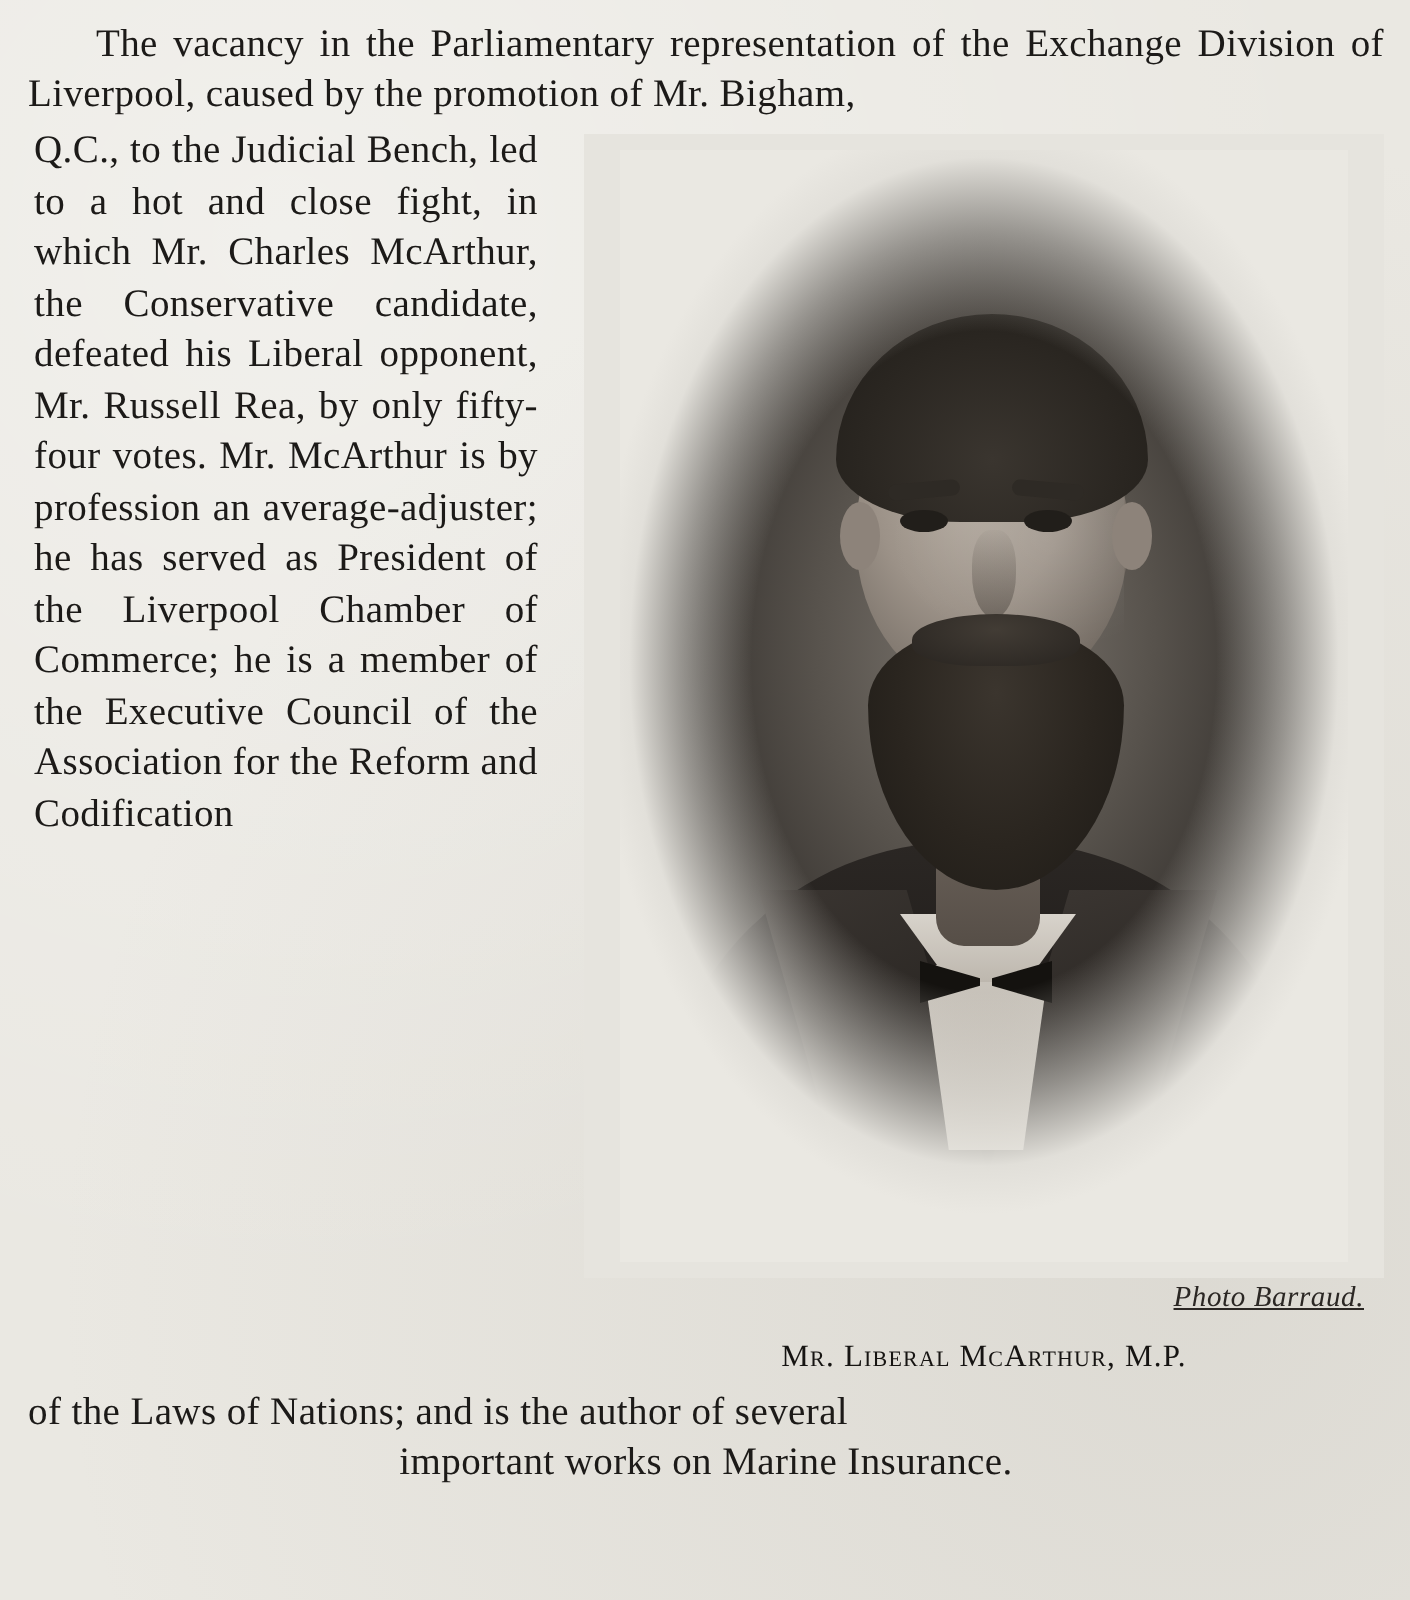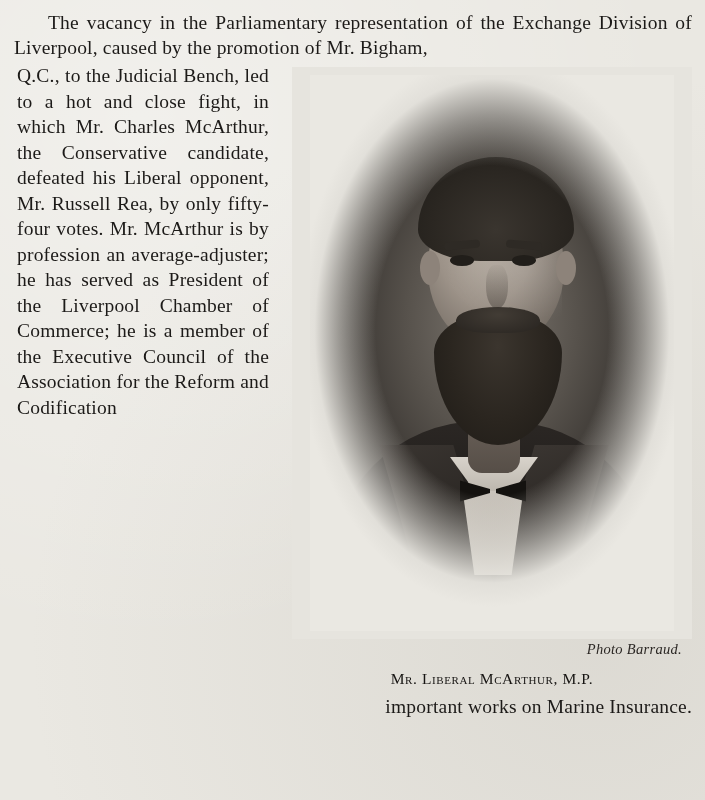--- a/index.html
+++ b/index.html
@@ -234,20 +234,21 @@
     height: 110px;
     background: radial-gradient(ellipse at 70% 40%, rgba(255,255,255,0.10), rgba(0,0,0,0) 60%);
   }
   .credit {
     text-align: right;
     font-style: italic;
     font-size: 14.5px;
     color: #2b2724;
     margin: 2px 10px 0 0;
     letter-spacing: 0.3px;
+    text-decoration: underline;
   }
   .caption {
     text-align: center;
     font-size: 15.5px;
     letter-spacing: 0.6px;
     margin-top: 12px;
     color: #161412;
     font-variant: small-caps;
   }
   .col-text p {
@@ -259,21 +260,21 @@
     letter-spacing: 0.2px;
   }
   .col-text {
     width: 258px;
   }
   .tail-lines {
     clear: both;
     padding-top: 6px;
   }
   .tail-lines p.last {
-    text-align: right;
+    text-align: center;
   }
 </style>
 </head>
 <body>
 
 <div class="page">
   <div class="article">
 
     <p class="lead-line">The vacancy in the Parliamentary representation of the Exchange Division of Liverpool, caused by the promotion of Mr. Bigham,</p>
 
@@ -310,17 +311,18 @@
         <div class="caption">Mr. Liberal McArthur, M.P.</div>
       </div>
 
       <div class="col-text">
         <p>Q.C., to the Judicial Bench, led to a hot and close fight, in which Mr. Charles McArthur, the Conservative candidate, defeated his Liberal opponent, Mr. Russell Rea, by only fifty-four votes. Mr. McArthur is by profession an average-adjuster; he has served as President of the Liverpool Chamber of Commerce; he is a member of the Executive Council of the Association for the Reform and Codification</p>
       </div>
 
     </div>
 
     <div class="tail-lines">
+      <p>of the Laws of Nations; and is the author of several</p>
       <p class="last">important works on Marine Insurance.</p>
     </div>
 
   </div>
 </div>
 
 </body></html>

